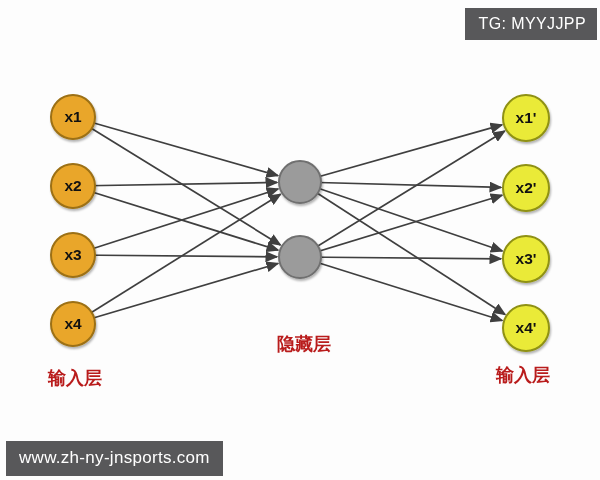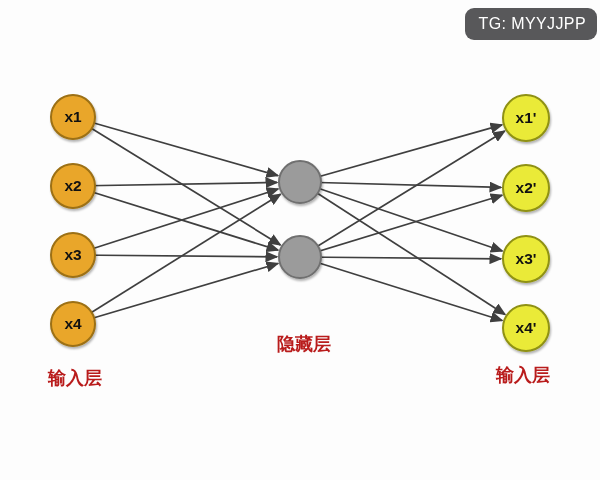--- a/index.html
+++ b/index.html
@@ -20,21 +20,20 @@
     color: #fff;
     background: #58585A;
     white-space: nowrap;
     line-height: 1.2;
   }
   .banner.top-right {
     top: 8px; right: 3px;
     padding: 6px 11px 7px 13px;
     font-size: 16px;
     letter-spacing: 0.4px;
-    border-radius: 9px;
   }
   .banner.bottom-left {
     left: 6px; top: 441px;
     padding: 7px 13px 8px 13px;
     font-size: 17px;
     letter-spacing: 0.3px;
   }
   .layer-label {
     position: absolute;
     width: 80px;
@@ -120,13 +119,14 @@
     </svg>
 
   <div class="layer-label input-left">输入层</div>
 
   <div class="layer-label hidden-mid">隐藏层</div>
 
   <div class="layer-label input-right">输入层</div>
 
   <div class="banner top-right">TG: MYYJJPP</div>
 
+  <div class="banner bottom-left">www.zh-ny-jnsports.com</div>
 </div>
 
 </body></html>

